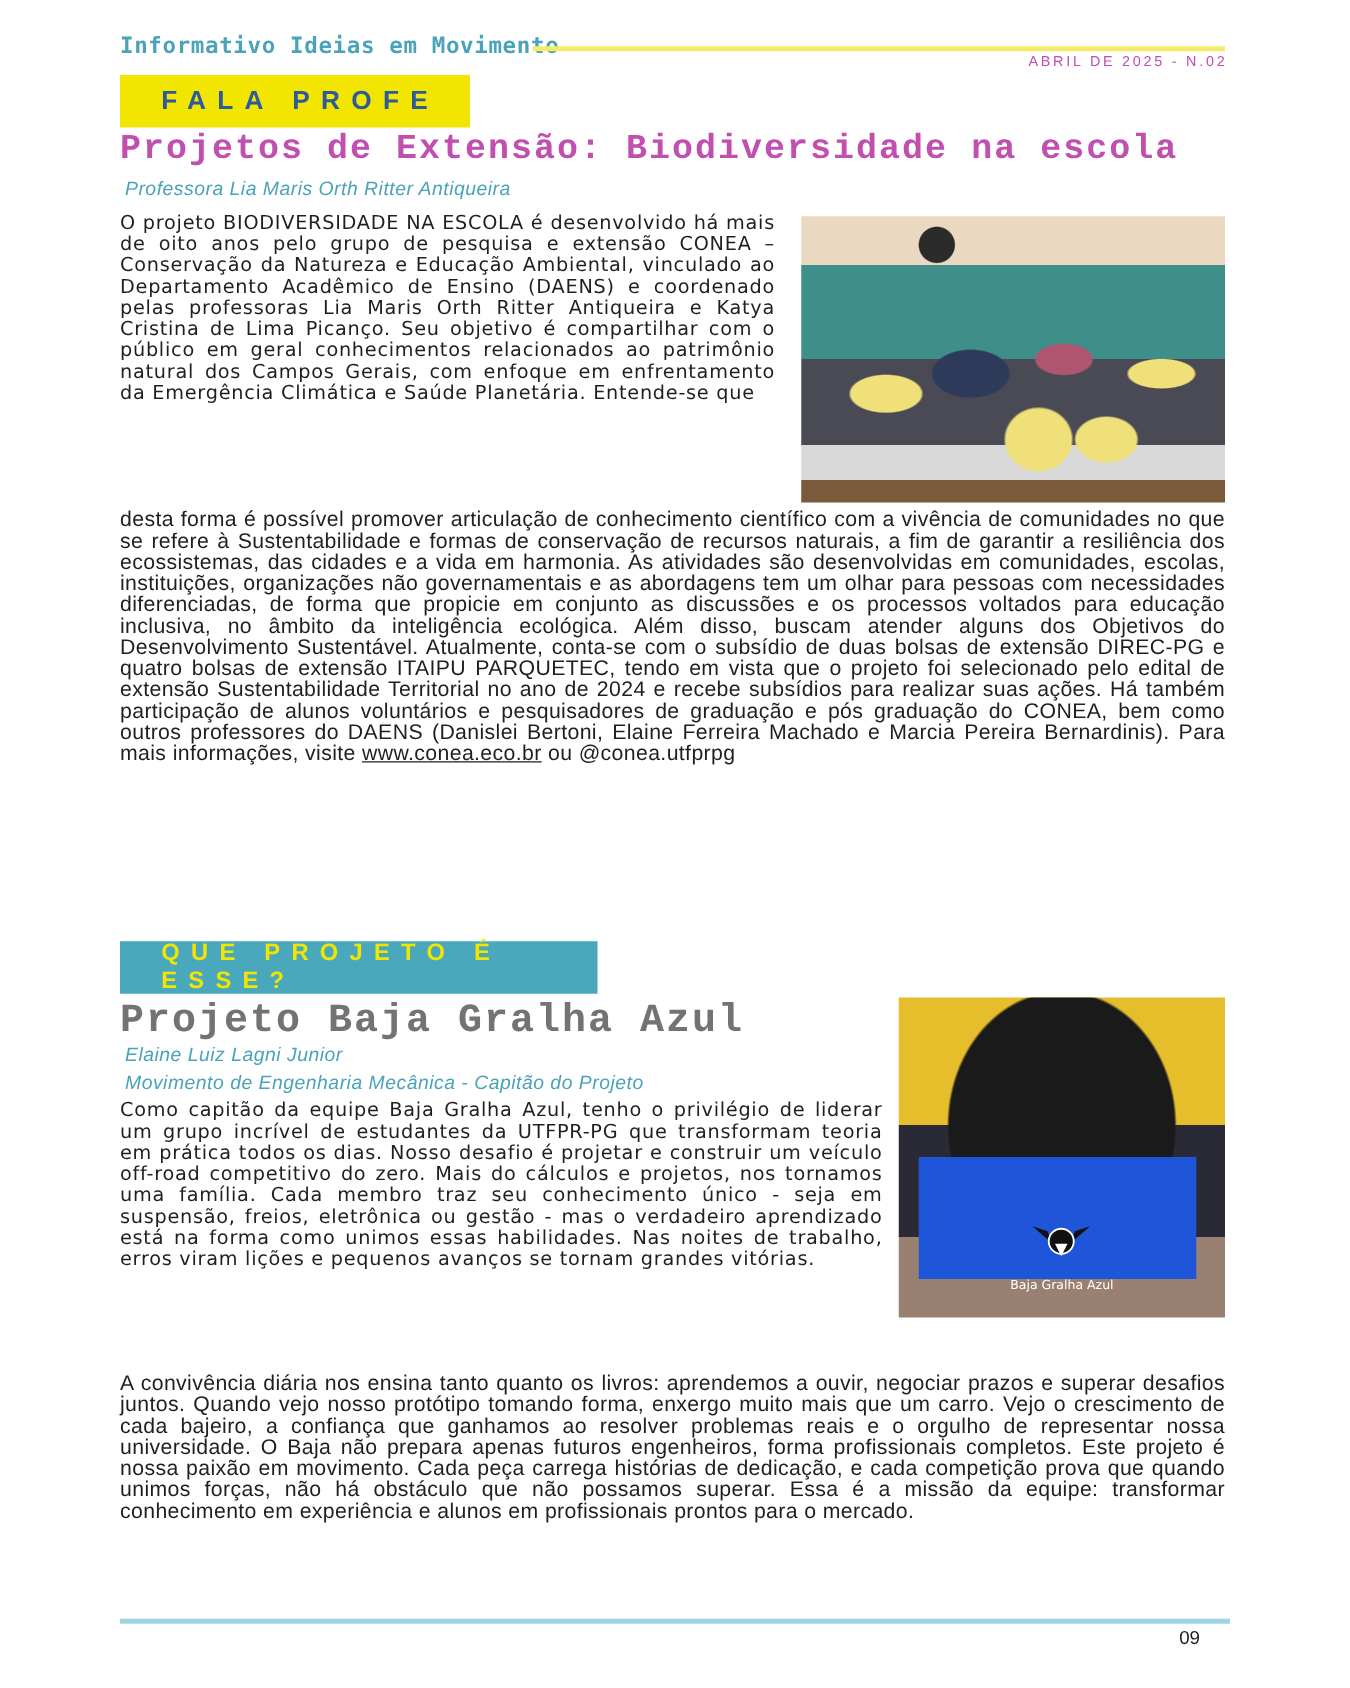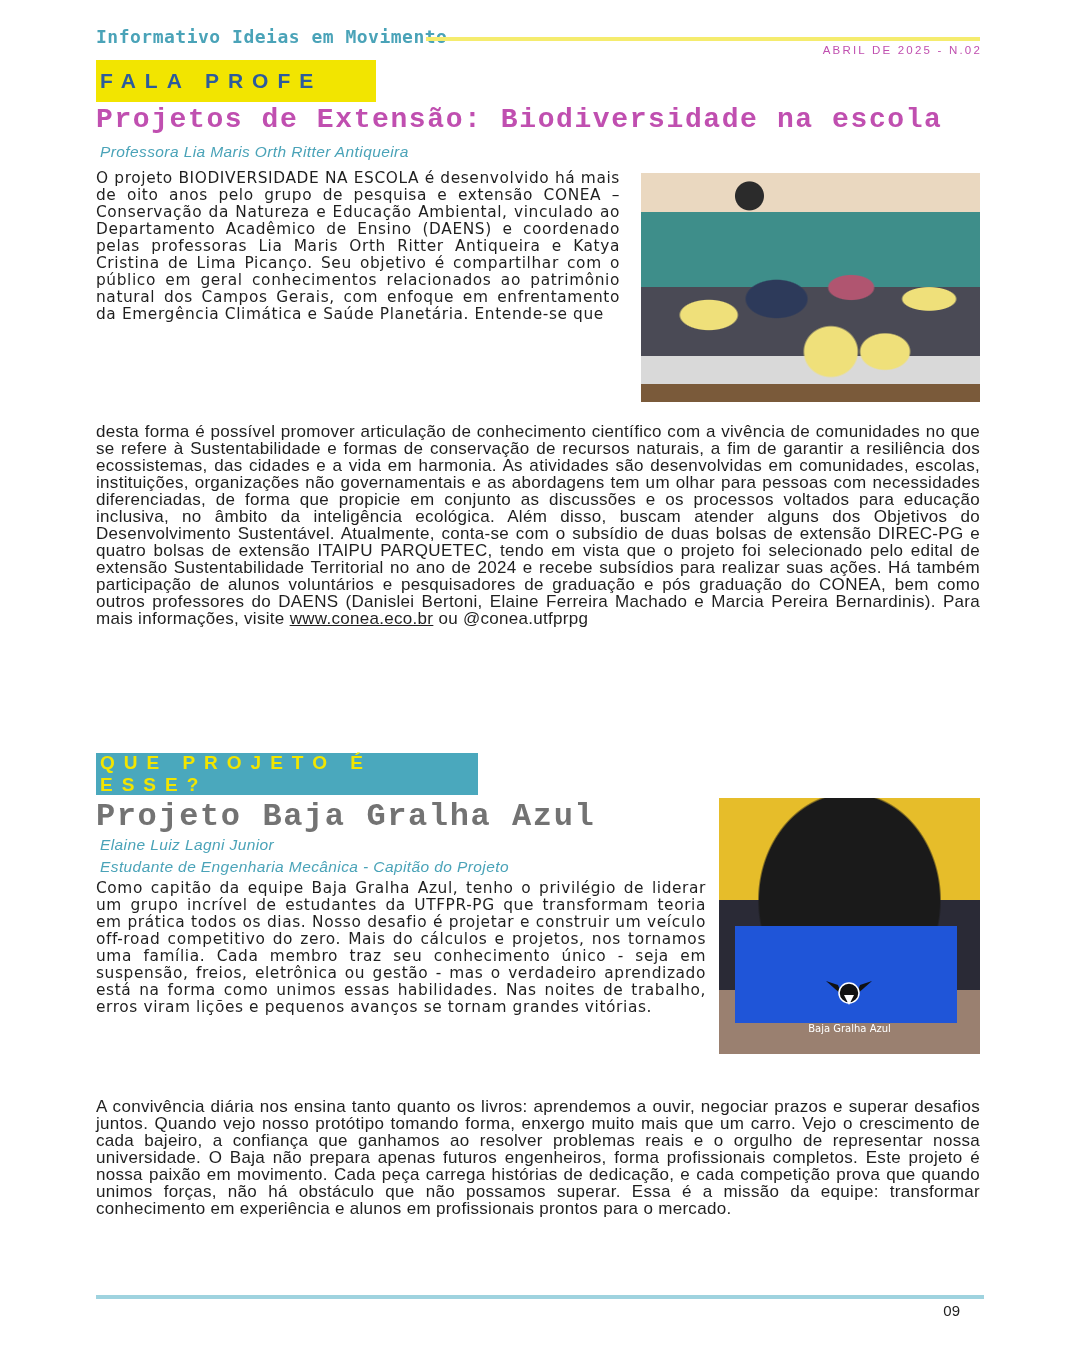--- a/index.html
+++ b/index.html
@@ -15,21 +15,21 @@
     .masthead-line {
       position: absolute; left: 426px; top: 37px; width: 554px; height: 4px; background: #f5ec6e;
     }
     .issue {
       position: absolute; right: 98px; top: 44px;
       font-family: "Liberation Sans", sans-serif; font-size: 11.5px; letter-spacing: 2.2px; color: #c04fb0;
     }
     .section-tag {
       position: absolute; height: 42px; display: flex; align-items: center;
       font-family: "Liberation Sans", sans-serif; font-weight: bold; font-size: 21px; letter-spacing: 9px;
-      box-sizing: border-box; padding-left: 4px;
+      box-sizing: border-box; padding-left: 33px;
     }
     .tag-yellow { left: 96px; top: 60px; width: 280px; background: #f2e500; color: #2c5b9c; }
     .tag-teal { left: 96px; top: 753px; width: 382px; background: #4aa8bd; color: #f2e500; font-size: 19px; }
     h1 {
       position: absolute; margin: 0; font-family: Liberation Mono, monospace; font-weight: bold;
       letter-spacing: 1.6px;
     }
     .title1 { left: 96px; top: 104px; font-size: 28px; color: #c04fb0; }
     .title2 { left: 96px; top: 798px; font-size: 32px; color: #737373; }
     .byline {
@@ -87,30 +87,30 @@
 <div class="issue">ABRIL DE 2025 - N.02</div>
 
 <div class="section-tag tag-yellow">FALA PROFE</div>
 <h1 class="title1">Projetos de Extensão: Biodiversidade na escola</h1>
 <div class="byline" style="top:143px;">Professora Lia Maris Orth Ritter Antiqueira</div>
 
 <p class="body-text" style="left:96px; top:170px; width:524px;">O projeto BIODIVERSIDADE NA ESCOLA é desenvolvido há mais de oito anos pelo grupo de pesquisa e extensão CONEA – Conservação da Natureza e Educação Ambiental, vinculado ao Departamento Acadêmico de Ensino (DAENS) e coordenado pelas professoras Lia Maris Orth Ritter Antiqueira e Katya Cristina de Lima Picanço. Seu objetivo é compartilhar com o público em geral conhecimentos relacionados ao patrimônio natural dos Campos Gerais, com enfoque em enfrentamento da Emergência Climática e Saúde Planetária. Entende-se que</p>
 
 <div class="photo photo1" title="Grupo de estudantes e professoras em sala de aula com camisetas amarelas do projeto"></div>
 
-<p class="body-text condensed" style="left:96px; top:423px; width:884px;">
+<p class="body-text condensed" style="left:96px; top:407px; width:884px;">
   <span>desta forma é possível promover articulação de conhecimento científico com a vivência de comunidades no que se refere à Sustentabilidade e formas de conservação de recursos naturais, a fim de garantir a resiliência dos ecossistemas, das cidades e a vida em harmonia. As atividades são desenvolvidas em comunidades, escolas, instituições, organizações não governamentais e as abordagens tem um olhar para pessoas com necessidades diferenciadas, de forma que propicie em conjunto as discussões e os processos voltados para educação inclusiva, no âmbito da inteligência ecológica. Além disso, buscam atender alguns dos Objetivos do Desenvolvimento Sustentável. Atualmente, conta-se com o subsídio de duas bolsas de extensão DIREC-PG e quatro bolsas de extensão ITAIPU PARQUETEC, tendo em vista que o projeto foi selecionado pelo edital de extensão Sustentabilidade Territorial no ano de 2024 e recebe subsídios para realizar suas ações. Há também participação de alunos voluntários e pesquisadores de graduação e pós graduação do CONEA, bem como outros professores do DAENS (Danislei Bertoni, Elaine Ferreira Machado e Marcia Pereira Bernardinis). Para mais informações, visite</span>
   <a class="link">www.conea.eco.br</a>
   <span>ou @conea.utfprpg</span>
 </p>
 
 <div class="section-tag tag-teal">QUE PROJETO É ESSE?</div>
 <h1 class="title2">Projeto Baja Gralha Azul</h1>
 <div class="byline" style="top:836px;">Elaine Luiz Lagni Junior</div>
-<div class="byline" style="top:858px;">Estudante de Engenharia Mecânica - Capitão do Projeto</div>
+<div class="byline" style="top:858px;">Movimento de Engenharia Mecânica - Capitão do Projeto</div>
 
 <p class="body-text" style="left:96px; top:880px; width:610px;">Como capitão da equipe Baja Gralha Azul, tenho o privilégio de liderar um grupo incrível de estudantes da UTFPR-PG que transformam teoria em prática todos os dias. Nosso desafio é projetar e construir um veículo off-road competitivo do zero. Mais do cálculos e projetos, nos tornamos uma família. Cada membro traz seu conhecimento único - seja em suspensão, freios, eletrônica ou gestão - mas o verdadeiro aprendizado está na forma como unimos essas habilidades. Nas noites de trabalho, erros viram lições e pequenos avanços se tornam grandes vitórias.</p>
 
 <div class="photo photo2" title="Equipe Baja Gralha Azul segurando bandeira azul em frente a parede amarela">
   <svg class="flag-emblem" viewBox="0 0 50 40">
     <path d="M2 8 L18 22 L14 12 Z" fill="#111"></path>
     <path d="M48 8 L32 22 L36 12 Z" fill="#111"></path>
     <circle cx="25" cy="20" r="10" fill="#111" stroke="#fff" stroke-width="1.5"></circle>
     <path d="M20 22 L25 32 L30 22 Z" fill="#fff"></path>
   </svg>

